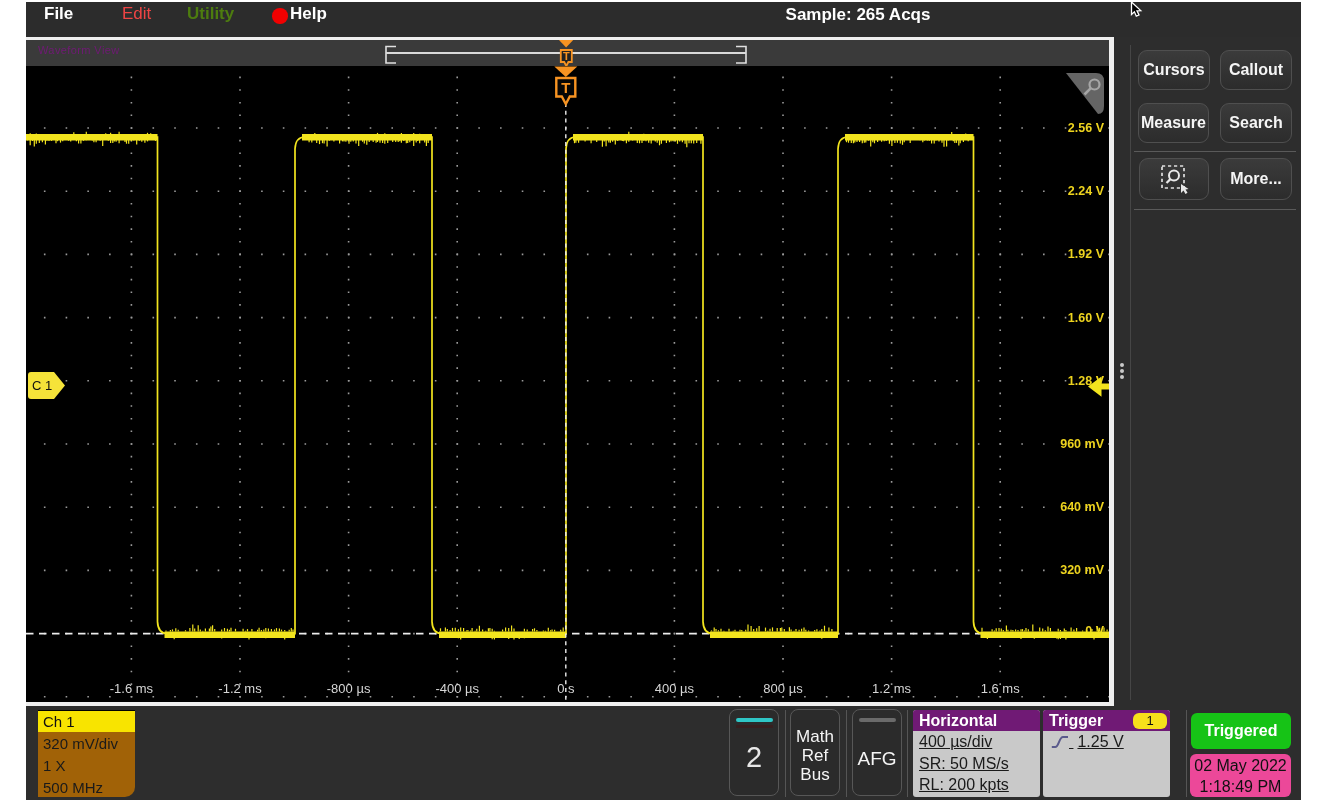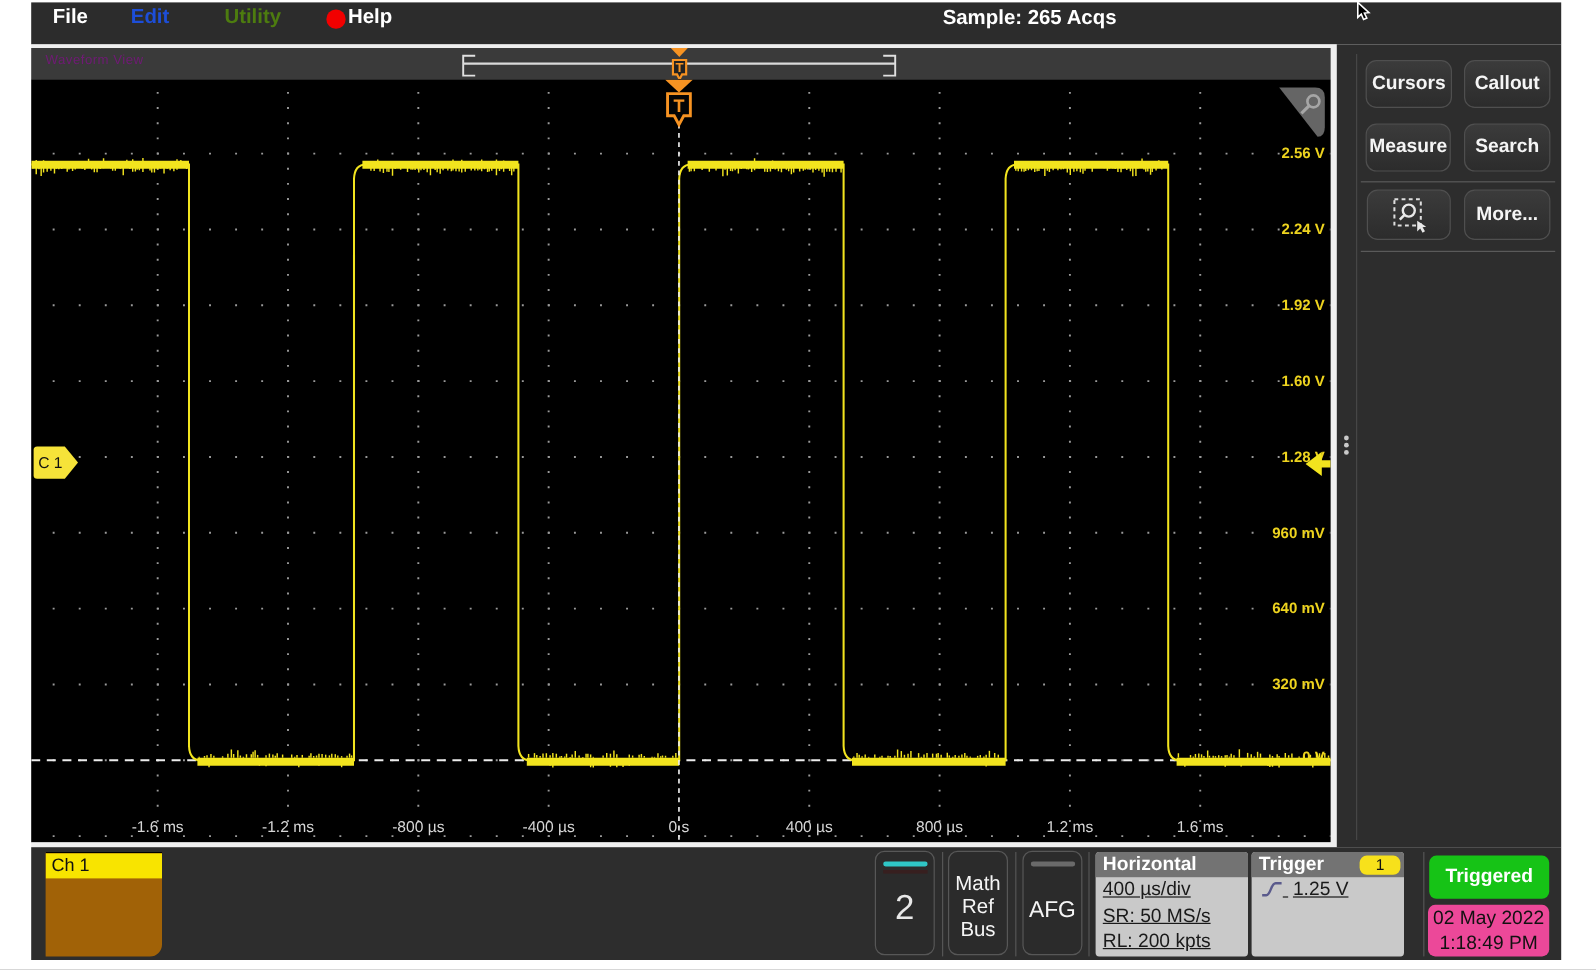--- a/index.html
+++ b/index.html
@@ -1,29 +1,29 @@
 <!DOCTYPE html>
 <html><head><meta charset="utf-8">
 <style>
   * { margin:0; padding:0; box-sizing:border-box; }
   html,body { width:1330px; height:808px; background:#fff; font-family:"Liberation Sans", sans-serif; overflow:hidden; }
   .abs { position:absolute; }
   .btn { position:absolute; border-radius:9px; background:linear-gradient(#3b3b3b,#2c2c2c);
          border:1px solid #4f4f4f; color:#f5f5f5; font-weight:bold; font-size:16px;
          display:flex; align-items:center; justify-content:center; }
   .panelbox { position:absolute; background:#c9c9c9; border-radius:3px; color:#1a1a1a; font-size:16px; overflow:hidden; }
-  .panelbox .hdr { background:#737373; color:#fff; font-weight:bold; height:21px; line-height:21px; padding-left:6px; }
+  .panelbox .hdr { background:#701a75; color:#fff; font-weight:bold; height:21px; line-height:21px; padding-left:6px; }
   .panelbox .row { height:21.5px; line-height:21.5px; padding-left:6px;text-decoration:underline; }
   .vdiv { position:absolute; width:1px; background:#555; top:710px; height:87px; }
 </style></head>
 <body>
 
 <div class="abs" style="left:26px;top:2px;width:1275px;height:35px;background:#2c2c2c"></div>
 <div class="abs" style="left:44px;top:4px;color:#fff;font-weight:bold;font-size:17px">File</div>
-<div class="abs" style="left:109px;top:4px;color:#1d4ed8;font-weight:bold;font-size:17px">Edit</div>
+<div class="abs" style="left:122px;top:4px;color:#ef4444;font-weight:normal;font-size:17px">Edit</div>
 <div class="abs" style="left:187px;top:4px;color:#4d7c0f;font-weight:bold;font-size:17px">Utility</div>
 <div class="abs" style="left:272px;top:8px;width:15.5px;height:15.5px;border-radius:50%;background:#f20000"></div>
 <div class="abs" style="left:290px;top:4px;color:#fff;font-weight:bold;font-size:17px">Help</div>
 <div class="abs" style="left:730px;top:5px;width:256px;text-align:center;color:#fff;font-weight:bold;font-size:17px">Sample: 265 Acqs</div>
 
 <div class="abs" style="left:26px;top:37px;width:1088px;height:3px;background:#efefef"></div>
 
 <div class="abs" style="left:26px;top:40px;width:1083px;height:26px;background:#3a3a3a"></div>
 <div class="abs" style="left:38px;top:44px;color:#701a75;font-weight:normal;font-size:11px;letter-spacing:0.4px">Waveform View</div>
 
@@ -504,20 +504,21 @@
     <path d="M24,21 L24,30 L26.5,27.5 L28.5,31 L30.5,29.8 L28.5,26.4 L31.5,26 Z" fill="#e8e8e8"></path>
   </svg>
 </div>
 <div class="btn" style="left:1220px;top:158px;width:72px;height:42px">More...</div>
 <div class="abs" style="left:1134px;top:209px;width:162px;height:1px;background:#5a5a5a"></div>
 
 <div class="abs" style="left:26px;top:706px;width:1275px;height:94px;background:#2d2d2d"></div>
 
 <div class="abs" style="left:38px;top:710px;width:97px;height:87px;background:#a16207;border-radius:0 0 10px 0;overflow:hidden;border-top:1px solid #000">
   <div style="background:#f8e400;height:21px;line-height:21px;padding-left:5px;font-size:15px;color:#111">Ch 1</div>
+  <div style="padding-left:5px;font-size:15px;color:#1a1a1a;line-height:21.8px;padding-top:1px">320 mV/div<br>1 X<br>500 MHz</div>
 </div>
 
 <div class="btn" style="left:729px;top:709px;width:50px;height:87px;border-radius:8px;background:#2b2b2b;border:1px solid #575757;flex-direction:column;justify-content:flex-start">
   <div style="width:37px;height:4px;background:#2fc6c6;margin-top:8px;border-radius:2px"></div>
   <div style="width:37px;height:3px;background:#371f1f;margin-top:3px"></div>
   <div style="font-size:29px;font-weight:normal;margin-top:13px;color:#e8e8e8">2</div>
 </div>
 <div class="vdiv" style="left:785px"></div>
 <div class="btn" style="left:790px;top:709px;width:50px;height:87px;border-radius:8px;background:#2b2b2b;border:1px solid #575757;font-weight:normal;font-size:17px;line-height:19.3px;text-align:center;padding-top:6px">Math<br>Ref<br>Bus</div>
 <div class="vdiv" style="left:846px"></div>

